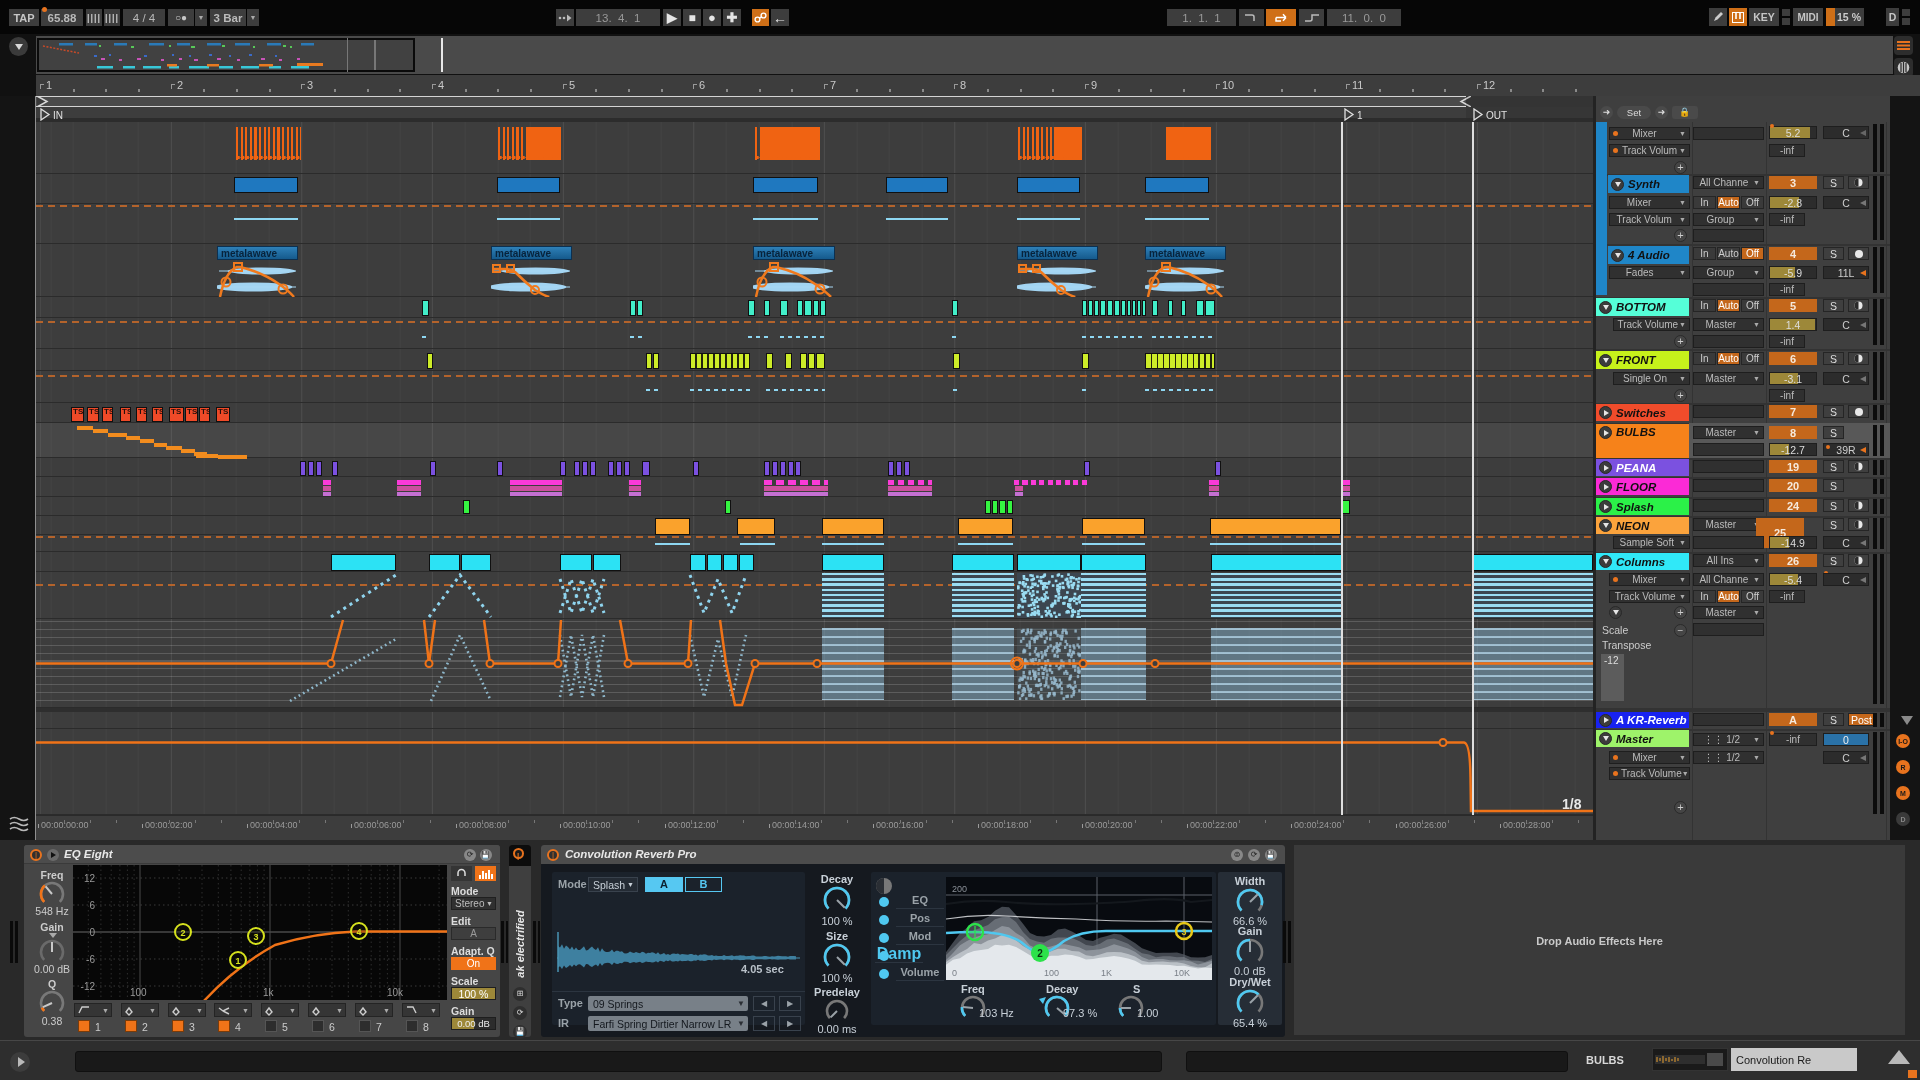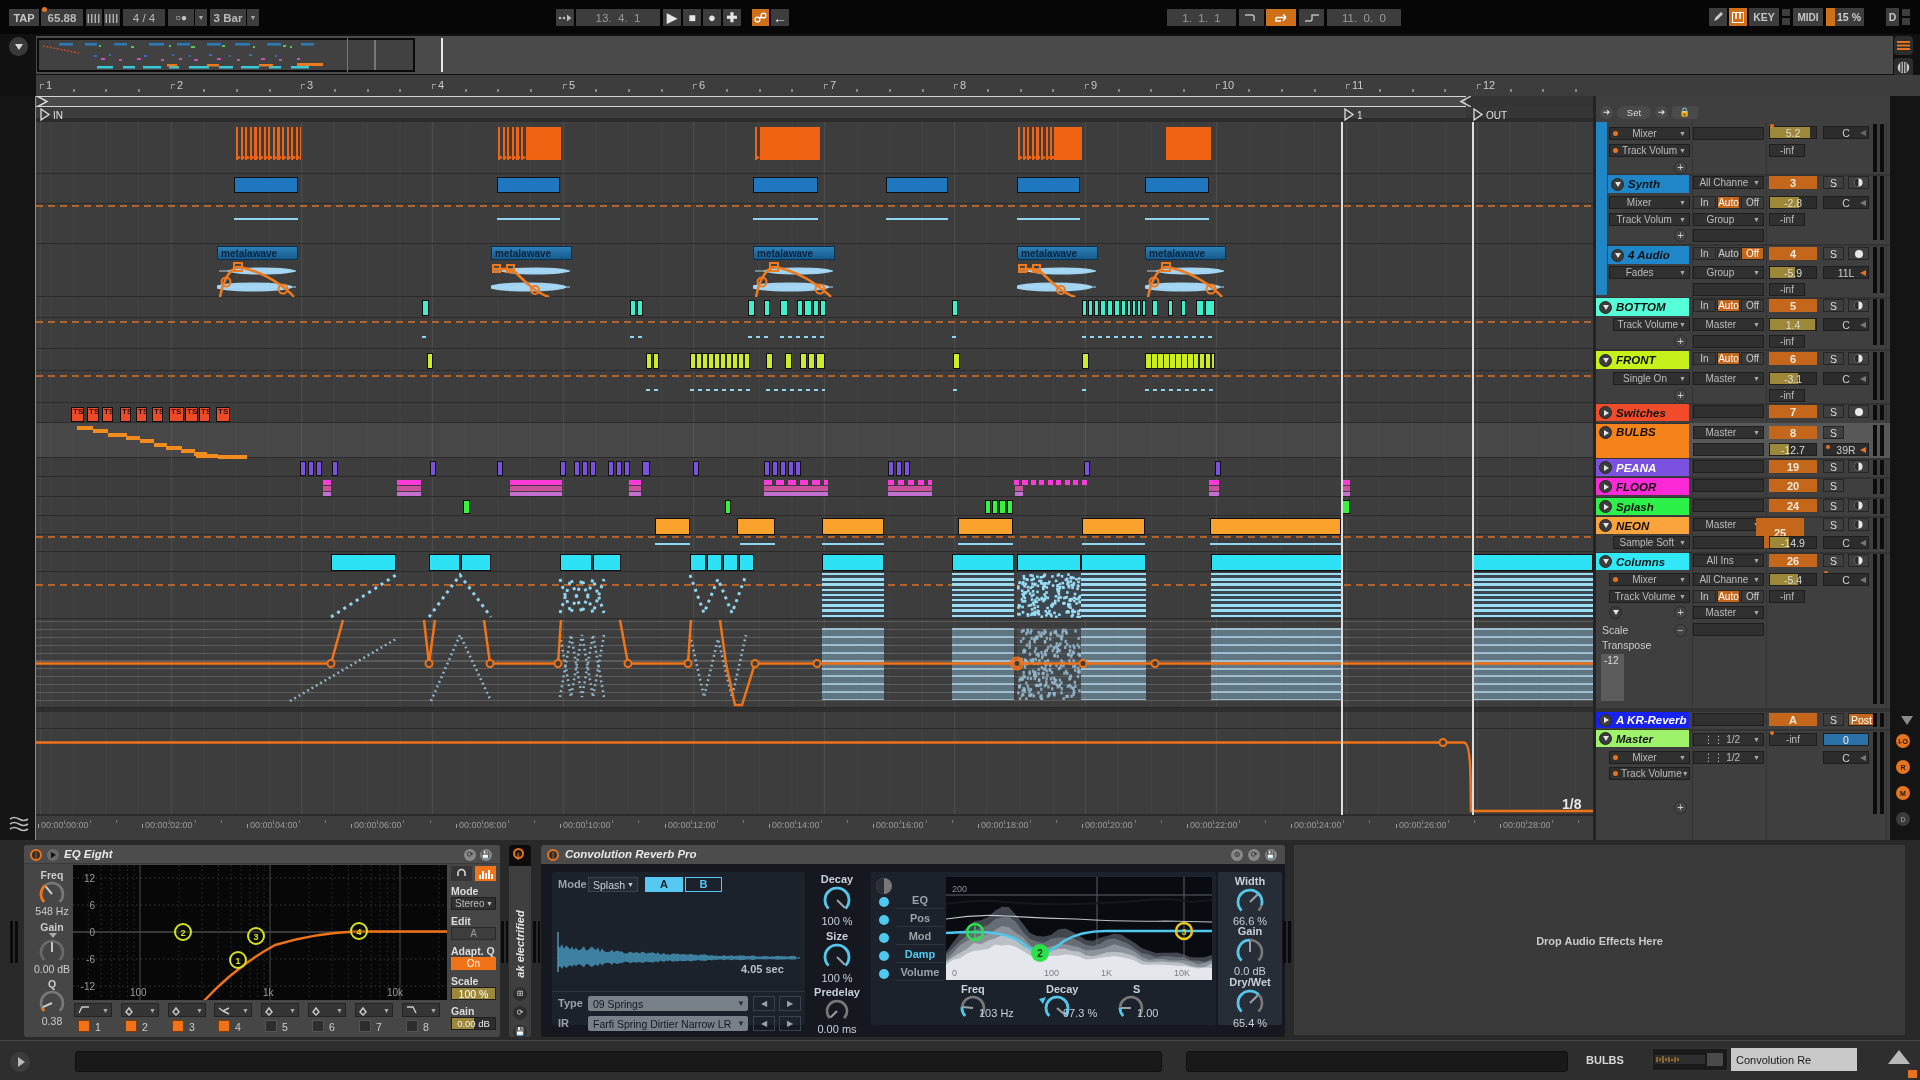--- a/index.html
+++ b/index.html
@@ -1855,21 +1855,21 @@
         <path d="M9 1 A8 8 0 0 0 9 17 L 9 9 Z" fill="#2a2e34"></path>
       </svg>
 <div class="abs" style="left:338px;top:52px;width:10px;height:10px;border-radius:50%;background:#4fc8f0"></div>
 <div class="abs" style="left:338px;top:70px;width:10px;height:10px;border-radius:50%;background:#4fc8f0"></div>
 <div class="abs" style="left:338px;top:88px;width:10px;height:10px;border-radius:50%;background:#4fc8f0"></div>
 <div class="abs" style="left:338px;top:106px;width:10px;height:10px;border-radius:50%;background:#4fc8f0"></div>
 <div class="abs" style="left:338px;top:124px;width:10px;height:10px;border-radius:50%;background:#4fc8f0"></div>
 <div class="abs" style="left:355px;top:46px;width:48px;height:18px;border-bottom:1px solid #2c3540;color:#9aa2a8;font-size:11px;font-weight:bold;display:flex;align-items:center;justify-content:center">EQ</div>
 <div class="abs" style="left:355px;top:64px;width:48px;height:18px;border-bottom:1px solid #2c3540;color:#9aa2a8;font-size:11px;font-weight:bold;display:flex;align-items:center;justify-content:center">Pos</div>
 <div class="abs" style="left:355px;top:82px;width:48px;height:18px;border-bottom:1px solid #2c3540;color:#9aa2a8;font-size:11px;font-weight:bold;display:flex;align-items:center;justify-content:center">Mod</div>
-<div class="abs" style="left:355px;top:100px;width:48px;height:18px;border-bottom:1px solid #2c3540;color:#4fc8f0;font-size:11px;font-weight:bold;display:flex;align-items:center;justify-content:center">Damp</div>
+<div class="abs" style="left:334px;top:100px;width:48px;height:18px;border-bottom:1px solid #2c3540;color:#4fc8f0;font-size:16px;font-weight:bold;display:flex;align-items:center;justify-content:center">Damp</div>
 <div class="abs" style="left:355px;top:118px;width:48px;height:18px;border-bottom:1px solid #2c3540;color:#9aa2a8;font-size:11px;font-weight:bold;display:flex;align-items:center;justify-content:center">Volume</div>
 <div class="abs" style="left:405px;top:32px;width:266px;height:103px;background:#080b10"><svg width="266" height="103">
           <line x1="0" y1="18" x2="266" y2="18" stroke="#5a6068"></line>
           <line x1="151" y1="0" x2="151" y2="103" stroke="#5a6068"></line>
           <line x1="238" y1="0" x2="238" y2="103" stroke="#5a6068"></line>
           <path d="M0 103 L0 75.3 L7 65.6 L14 56.3 L21 50.7 L28 44.3 L35 43.2 L42 39.9 L49 33.7 L56 29.8 L63 30.3 L70 38.0 L77 46.7 L84 55.9 L91 59.0 L98 59.5 L105 58.0 L112 52.4 L119 51.5 L126 54.5 L133 58.6 L140 62.9 L147 64.0 L154 60.7 L161 58.9 L168 56.7 L175 57.5 L182 61.8 L189 66.0 L196 71.2 L203 73.8 L210 76.1 L217 75.8 L224 75.7 L231 75.6 L238 77.6 L245 80.3 L252 80.4 L259 80.3 L266 77.9 L266 103 Z" fill="#565c64" fill-opacity="0.75"></path>
           <path d="M0 103 L0 78.1 L7 71.0 L14 64.1 L21 58.2 L28 53.3 L35 50.8 L42 48.1 L49 42.3 L56 40.3 L63 39.7 L70 45.1 L77 55.1 L84 62.0 L91 64.5 L98 65.7 L105 61.8 L112 60.4 L119 60.5 L126 61.0 L133 64.0 L140 68.0 L147 69.1 L154 66.8 L161 62.6 L168 61.6 L175 64.0 L182 66.8 L189 71.8 L196 76.3 L203 77.5 L210 80.3 L217 79.3 L224 79.3 L231 80.2 L238 80.1 L245 83.6 L252 83.8 L259 85.1 L266 81.9 L266 103 Z" fill="#787e86" fill-opacity="0.7"></path>
           <path d="M0 103 L0 82.9 L7 76.0 L14 68.3 L21 63.9 L28 60.6 L35 58.6 L42 57.2 L49 52.9 L56 49.1 L63 50.3 L70 55.9 L77 60.3 L84 68.4 L91 71.8 L98 70.7 L105 69.5 L112 67.3 L119 67.2 L126 68.8 L133 70.3 L140 73.5 L147 73.1 L154 72.3 L161 69.9 L168 67.3 L175 69.2 L182 71.6 L189 74.7 L196 80.1 L203 82.7 L210 81.9 L217 82.1 L224 83.2 L231 83.6 L238 83.3 L245 84.4 L252 87.6 L259 85.7 L266 83.8 L266 103 Z" fill="#9aa0a8" fill-opacity="0.75"></path>
           <path d="M0 103 L0 85.0 L7 79.9 L14 75.8 L21 72.0 L28 65.9 L35 67.2 L42 63.5 L49 61.4 L56 57.9 L63 59.0 L70 63.3 L77 69.0 L84 72.7 L91 77.3 L98 77.0 L105 74.3 L112 71.7 L119 71.7 L126 73.9 L133 74.6 L140 78.3 L147 79.2 L154 77.4 L161 75.2 L168 75.1 L175 75.3 L182 77.0 L189 79.6 L196 83.8 L203 85.3 L210 84.8 L217 84.6 L224 85.2 L231 85.3 L238 86.4 L245 88.9 L252 90.2 L259 90.3 L266 86.3 L266 103 Z" fill="#c2c8ce" fill-opacity="0.85"></path>
           <path d="M0 103 L0 87.8 L7 82.8 L14 81.3 L21 76.6 L28 74.1 L35 73.0 L42 72.1 L49 67.8 L56 68.5 L63 67.7 L70 70.0 L77 73.9 L84 78.3 L91 80.7 L98 80.5 L105 78.8 L112 78.7 L119 77.4 L126 77.9 L133 79.8 L140 82.5 L147 81.9 L154 80.8 L161 80.1 L168 79.1 L175 80.1 L182 81.4 L189 83.8 L196 87.5 L203 87.7 L210 87.5 L217 87.8 L224 88.0 L231 89.0 L238 88.8 L245 90.3 L252 91.5 L259 90.5 L266 91.0 L266 103 Z" fill="#e6eaee" fill-opacity="0.95"></path>

